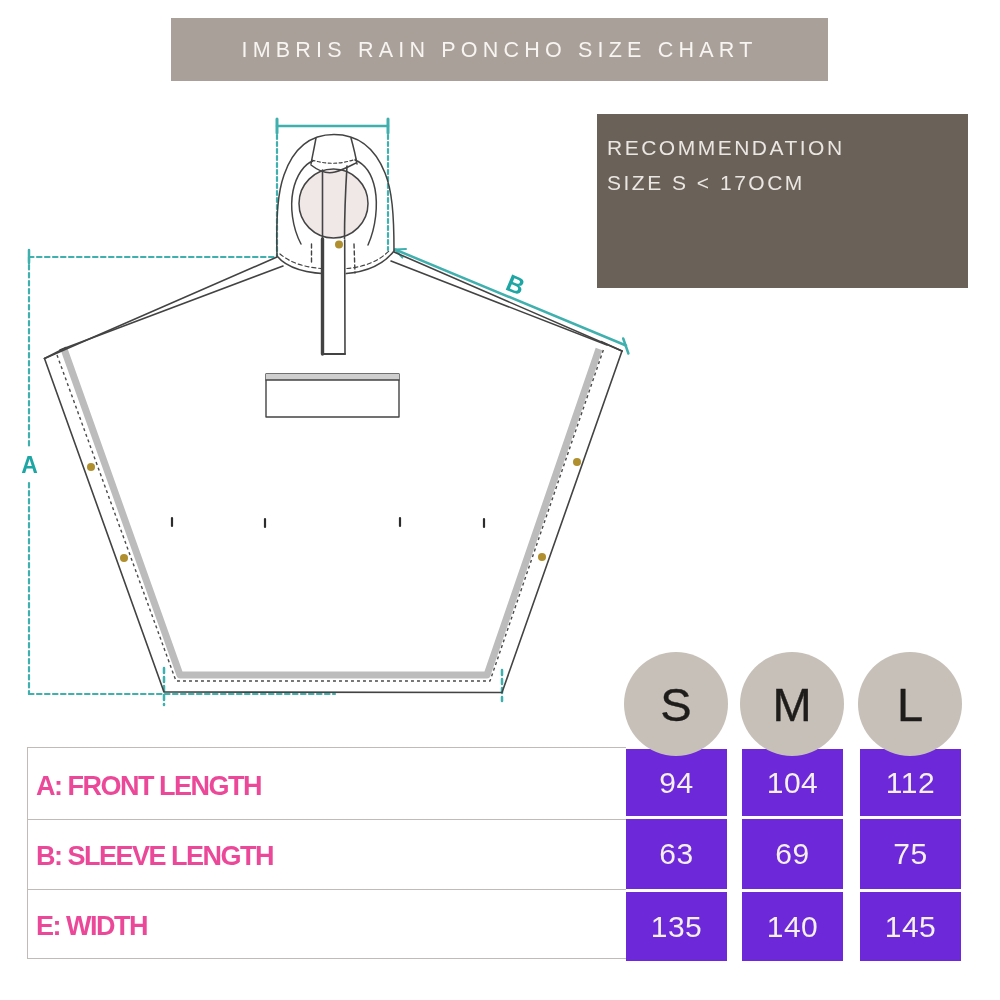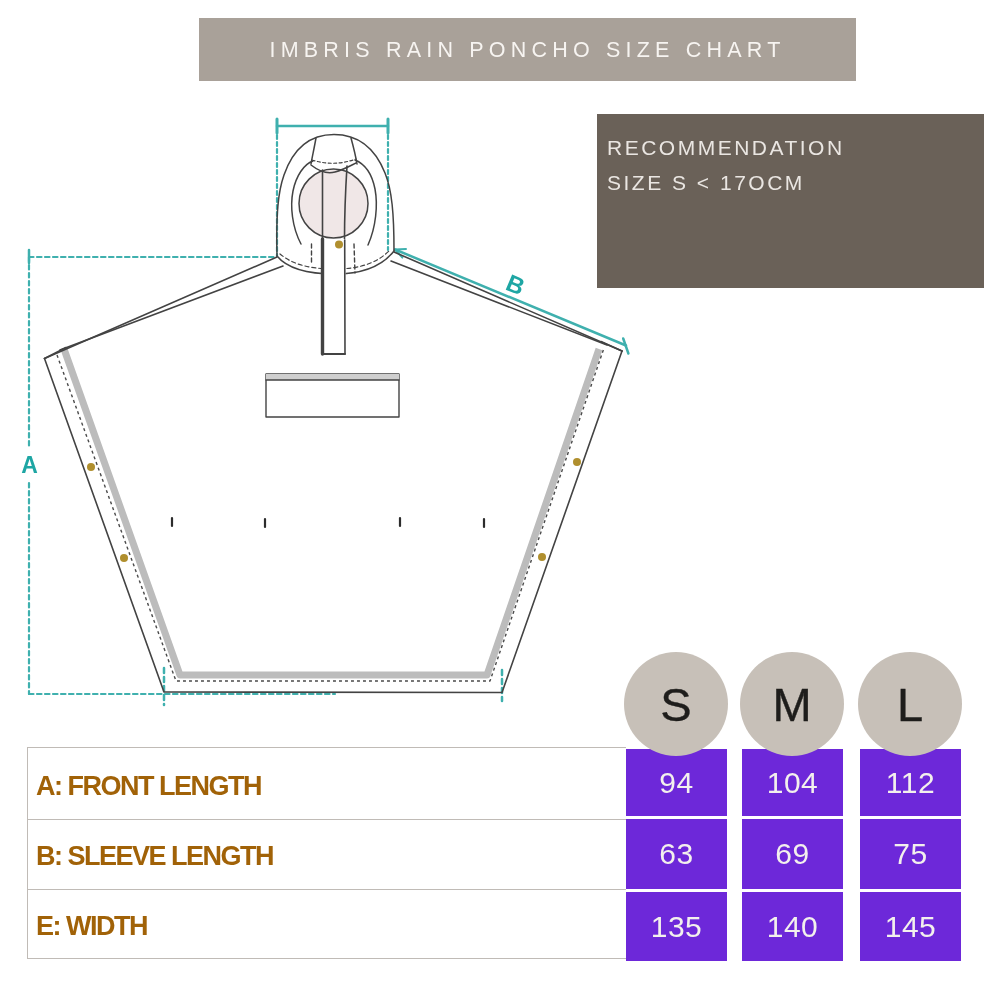--- a/index.html
+++ b/index.html
@@ -1,27 +1,27 @@
 <!DOCTYPE html>
 <html><head>
 <meta charset="utf-8">
 <style>
   html,body{margin:0;padding:0;}
   body{width:1000px;height:1000px;background:#ffffff;position:relative;
        font-family:"Liberation Sans", sans-serif;overflow:hidden;}
   .abs{position:absolute;}
   #header{left:171px;top:18px;width:657px;height:63px;background:#a9a199;
           color:#f7f4f1;font-size:21.5px;letter-spacing:5.2px;
-          display:flex;align-items:center;justify-content:center;padding-top:2px;box-sizing:border-box;margin-left:28px;}
+          display:flex;align-items:center;justify-content:center;padding-top:2px;box-sizing:border-box;}
   #reco{left:597px;top:114px;width:371px;height:174px;background:#6a6158;
-        color:#eae6e2;font-size:21px;letter-spacing:2.5px;padding-left:16px;}
+        color:#eae6e2;font-size:21px;letter-spacing:2.5px;}
   #reco div{position:absolute;left:10px;white-space:nowrap;}
   
   .tline{background:#c0bbb6;}
-  .lbl{color:#a16207;font-size:27px;font-weight:700;letter-spacing:-1.5px;}
+  .lbl{color:#ec4899;font-size:27px;font-weight:700;letter-spacing:-1.5px;}
   .dcol{background:#6d28d9;color:#f3f0ed;font-size:30px;letter-spacing:0.5px;
         display:flex;align-items:center;justify-content:center;}
   .circ{width:104px;height:104px;border-radius:50%;background:#c7c0b8;
         color:#1e1d1b;font-size:47px;font-weight:400;-webkit-text-stroke:0.4px #1e1d1b;
         display:flex;align-items:center;justify-content:center;}
 </style>
 </head>
 <body>
   <div id="header" class="abs">IMBRIS RAIN PONCHO SIZE CHART</div>
 

